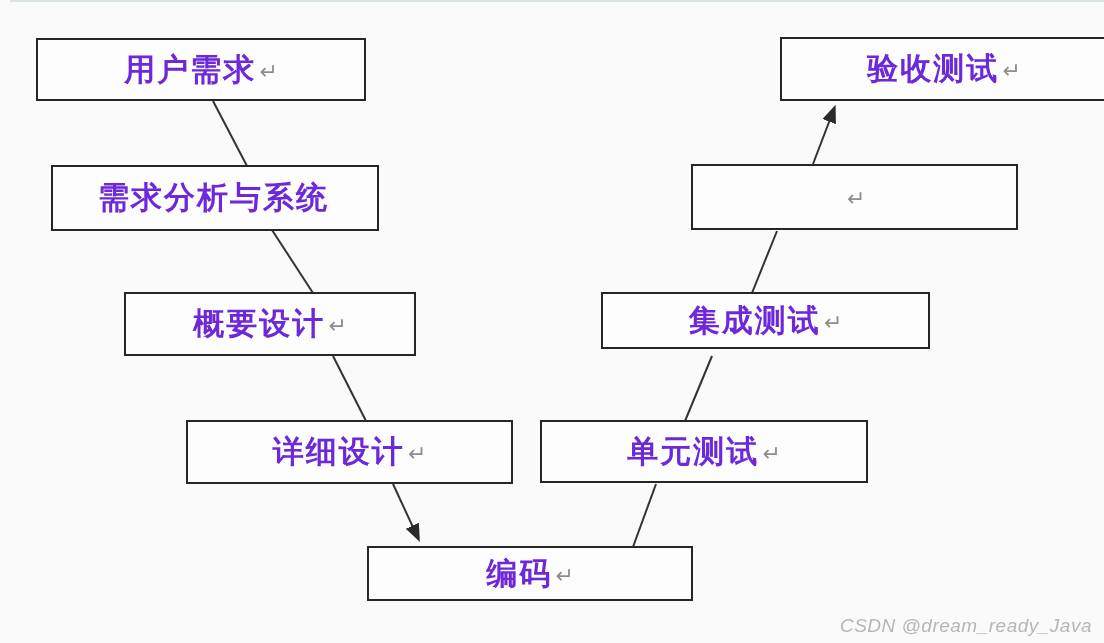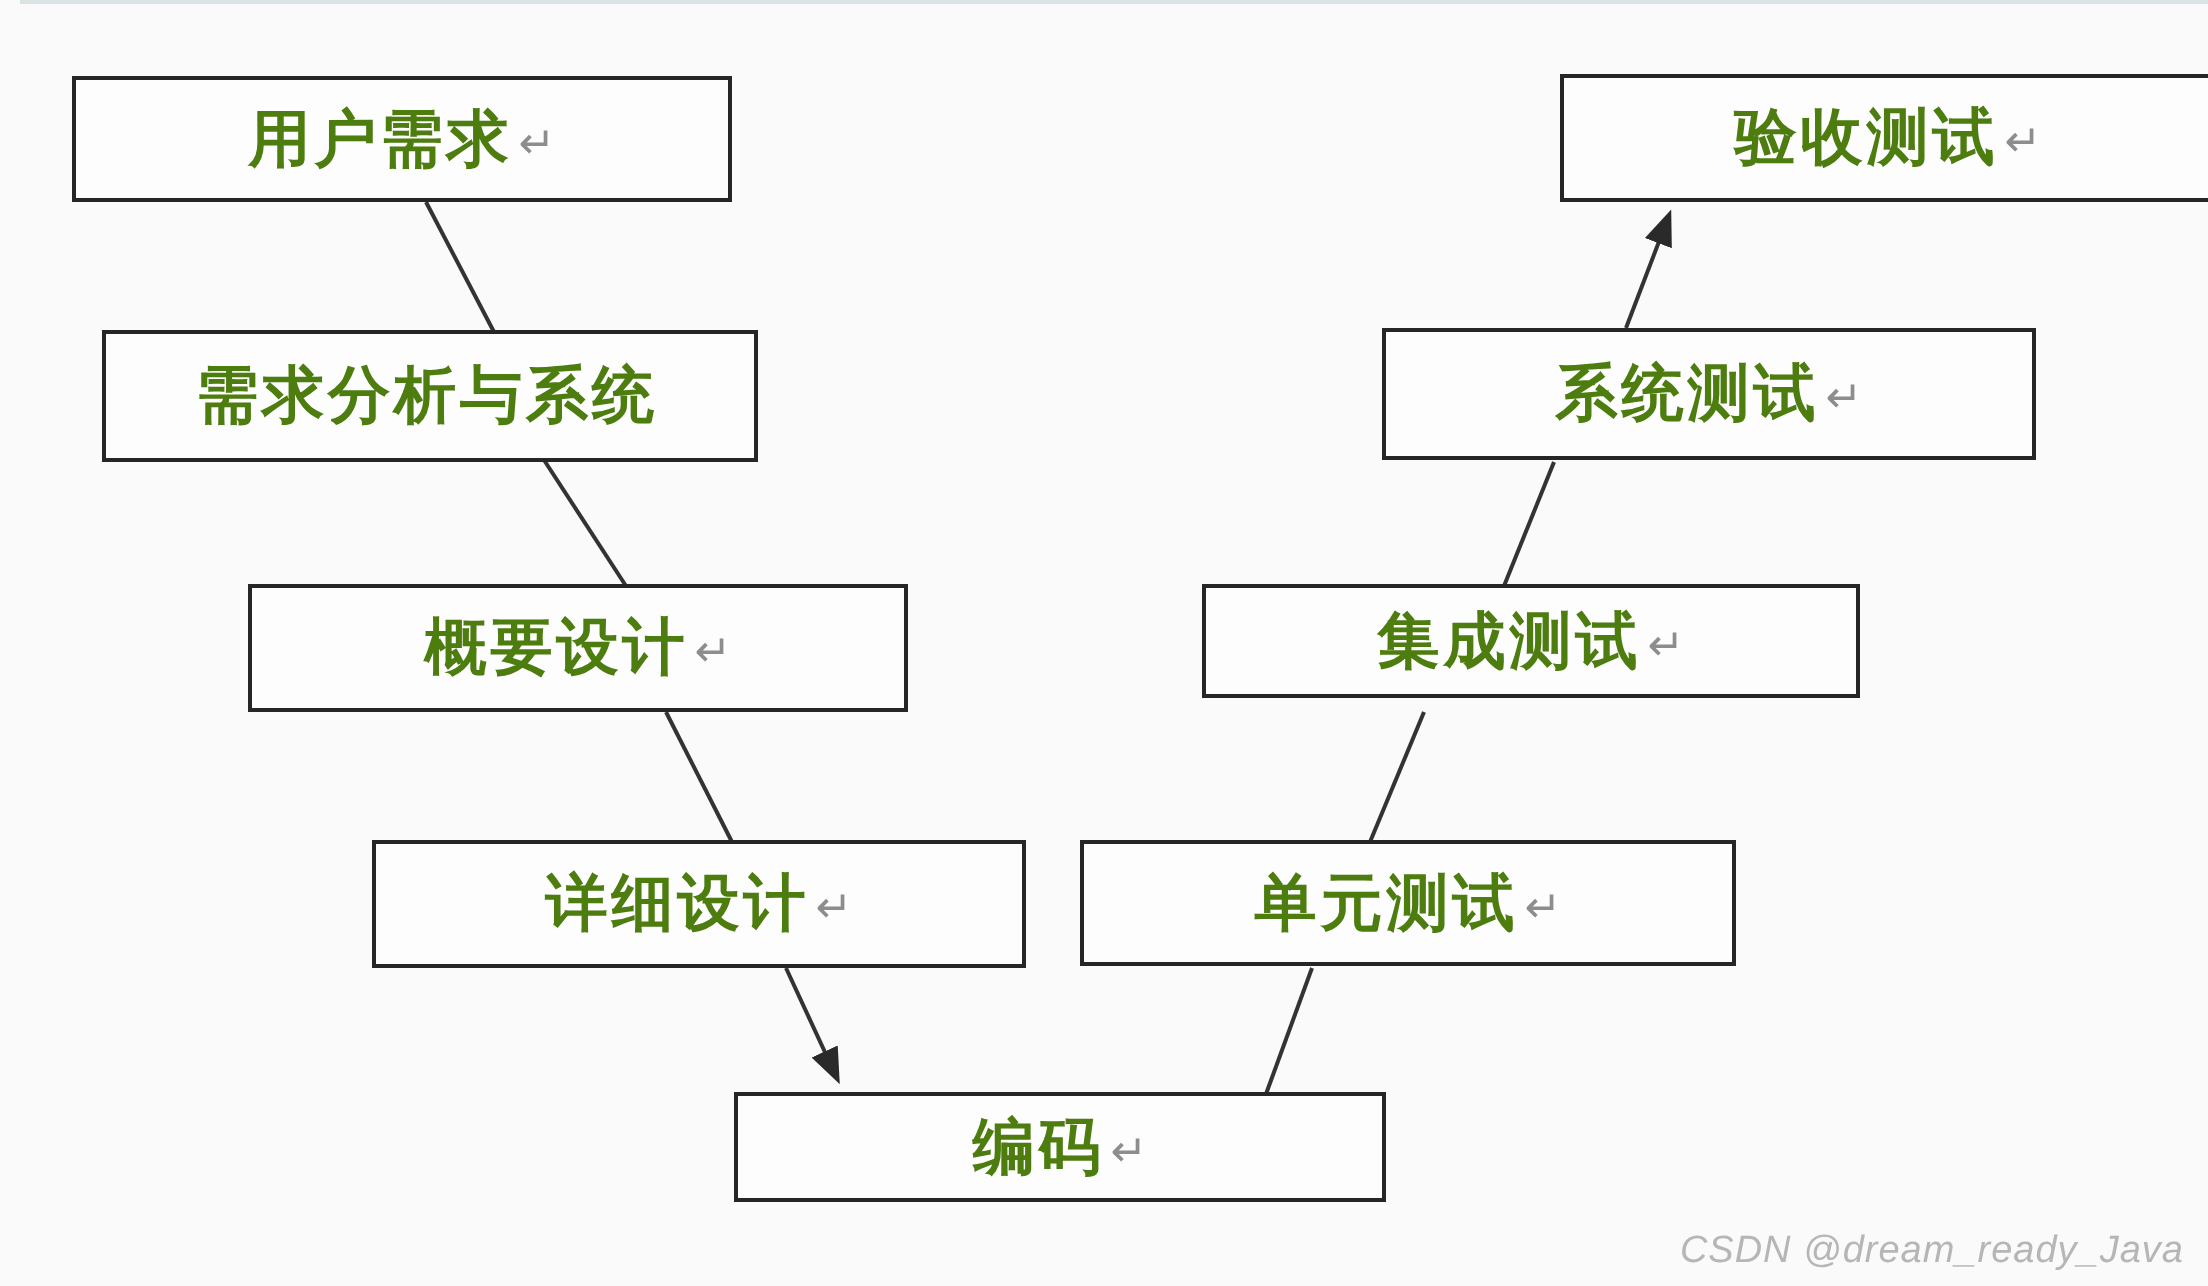--- a/index.html
+++ b/index.html
@@ -28,21 +28,21 @@
     background: #fdfdfd;
     border: 2.5px solid #262626;
     display: flex;
     align-items: center;
     justify-content: center;
     white-space: nowrap;
   }
   .node .label {
     font-size: 31px;
     font-weight: 700;
-    color: #4d7c0f;
+    color: #6d28d9;
     letter-spacing: 2px;
   }
   .node .ret {
     font-size: 22px;
     font-weight: 400;
     color: #8d8d8d;
     margin-left: 3px;
     position: relative;
     top: 2px;
   }
@@ -82,21 +82,21 @@
   <div class="node" style="left:36px; top:38px; width:330px; height:63px;">
     <span class="label">用户需求</span>
       <span class="ret">↵</span>
   </div>
 
   <div class="node" style="left:51px; top:165px; width:328px; height:66px;">
     <span class="label">需求分析与系统</span>
       <span class="ret"></span>
   </div>
 
-  <div class="node" style="left:124px; top:292px; width:330px; height:64px;">
+  <div class="node" style="left:124px; top:292px; width:292px; height:64px;">
     <span class="label">概要设计</span>
       <span class="ret">↵</span>
   </div>
 
   <div class="node" style="left:186px; top:420px; width:327px; height:64px;">
     <span class="label">详细设计</span>
       <span class="ret">↵</span>
   </div>
 
   <div class="node" style="left:367px; top:546px; width:326px; height:55px;">
@@ -108,21 +108,20 @@
     <span class="label">单元测试</span>
       <span class="ret">↵</span>
   </div>
 
   <div class="node" style="left:601px; top:292px; width:329px; height:57px;">
     <span class="label">集成测试</span>
       <span class="ret">↵</span>
   </div>
 
   <div class="node" style="left:691px; top:164px; width:327px; height:66px;">
-    <span class="label">系统测试</span>
       <span class="ret">↵</span>
   </div>
 
   <div class="node" style="left:749px; top:37px; width:328px; height:64px;margin-left:31px;">
     <span class="label">验收测试</span>
       <span class="ret">↵</span>
   </div>
 
   <div id="watermark">CSDN @dream_ready_Java</div>
 

